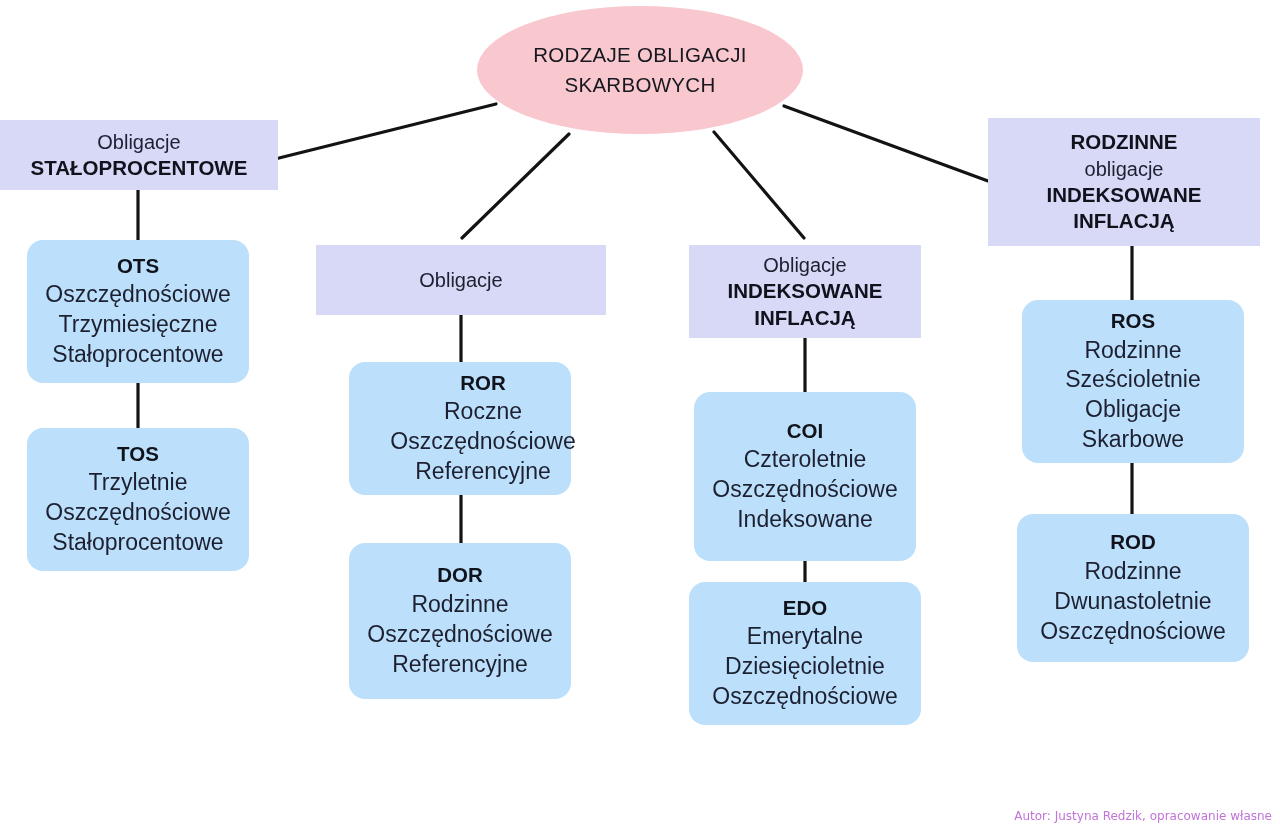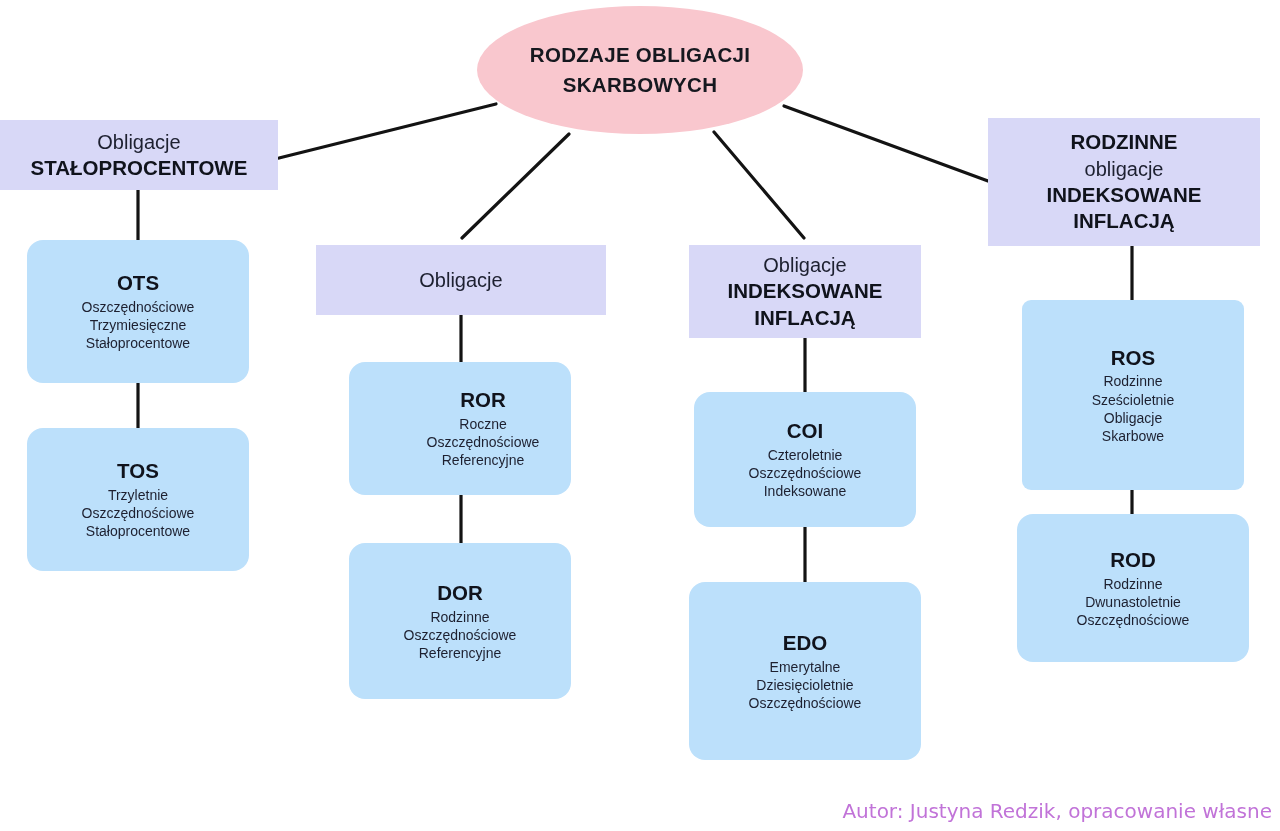--- a/index.html
+++ b/index.html
@@ -41,21 +41,21 @@
     border-radius: 50%;
     background: #f9c7ce;
     display: flex;
     align-items: center;
     justify-content: center;
     text-align: center;
     box-sizing: border-box;
   }
   .root-node .root-label {
     font-size: 20.5px;
-    font-weight: bold;
+    font-weight: normal;
     letter-spacing: 0.3px;
     line-height: 1.45;
     color: #16181f;
     white-space: pre-line;
     padding: 0 16px;
   }
 
   
   .cat-box {
     position: absolute;
@@ -95,31 +95,31 @@
   }
   .leaf-box .code {
     display: block;
     font-size: 20.5px;
     font-weight: bold;
     color: #10131c;
     margin-bottom: 1px;
   }
   .leaf-box .ln {
     display: block;
-    font-size: 14px;
+    font-size: 23px;
     color: #1d2030;
     white-space: nowrap;
   }
 
   
   .credit {
     position: absolute;
     right: 8px;
     bottom: 8px;
-    font-size: 20px;
+    font-size: 12px;
     color: #c173d8;
     font-family: "DejaVu Sans", sans-serif;
     white-space: nowrap;
   }
 </style>
 </head>
 <body>
 
 <div id="canvas">
 
@@ -187,42 +187,42 @@
     <span class="ln">Oszczędnościowe</span>
     <span class="ln">Referencyjne</span>
   </div>
 
   <div class="cat-box" style="left:689px; top:245px; width:232px; height:93px;">
     <span class="ln">Obligacje</span>
     <span class="ln b">INDEKSOWANE</span>
     <span class="ln b">INFLACJĄ</span>
   </div>
 
-  <div class="leaf-box" style="left:694px; top:392px; width:222px; height:135px;">
+  <div class="leaf-box" style="left:694px; top:392px; width:222px; height:169px;">
     <span class="code">COI</span>
     <span class="ln">Czteroletnie</span>
     <span class="ln">Oszczędnościowe</span>
     <span class="ln">Indeksowane</span>
   </div>
 
-  <div class="leaf-box" style="left:689px; top:582px; width:232px; height:178px;">
+  <div class="leaf-box" style="left:689px; top:582px; width:232px; height:143px;">
     <span class="code">EDO</span>
     <span class="ln">Emerytalne</span>
     <span class="ln">Dziesięcioletnie</span>
     <span class="ln">Oszczędnościowe</span>
   </div>
 
   <div class="cat-box" style="left:988px; top:118px; width:272px; height:128px;">
     <span class="ln b">RODZINNE</span>
     <span class="ln">obligacje</span>
     <span class="ln b">INDEKSOWANE</span>
     <span class="ln b">INFLACJĄ</span>
   </div>
 
-  <div class="leaf-box" style="left:1022px; top:300px; width:222px; height:190px;border-radius:9px;">
+  <div class="leaf-box" style="left:1022px; top:300px; width:222px; height:163px;">
     <span class="code">ROS</span>
     <span class="ln">Rodzinne</span>
     <span class="ln">Sześcioletnie</span>
     <span class="ln">Obligacje</span>
     <span class="ln">Skarbowe</span>
   </div>
 
   <div class="leaf-box" style="left:1017px; top:514px; width:232px; height:148px;">
     <span class="code">ROD</span>
     <span class="ln">Rodzinne</span>

